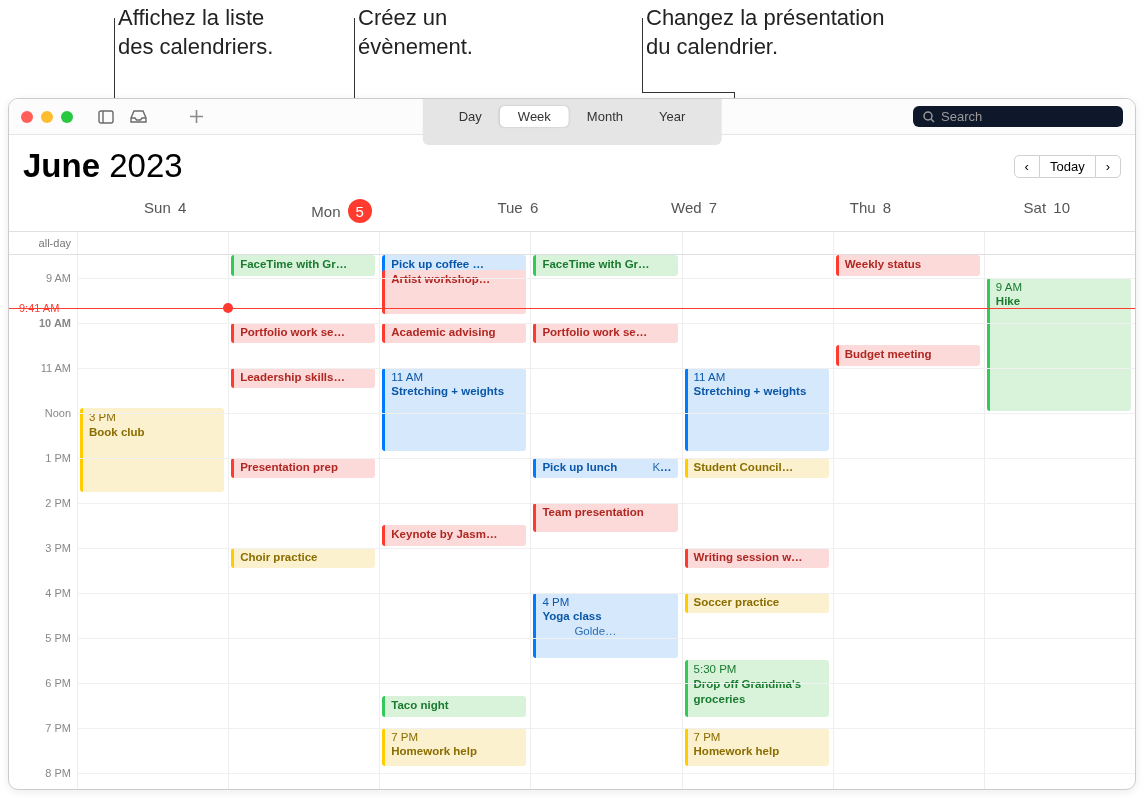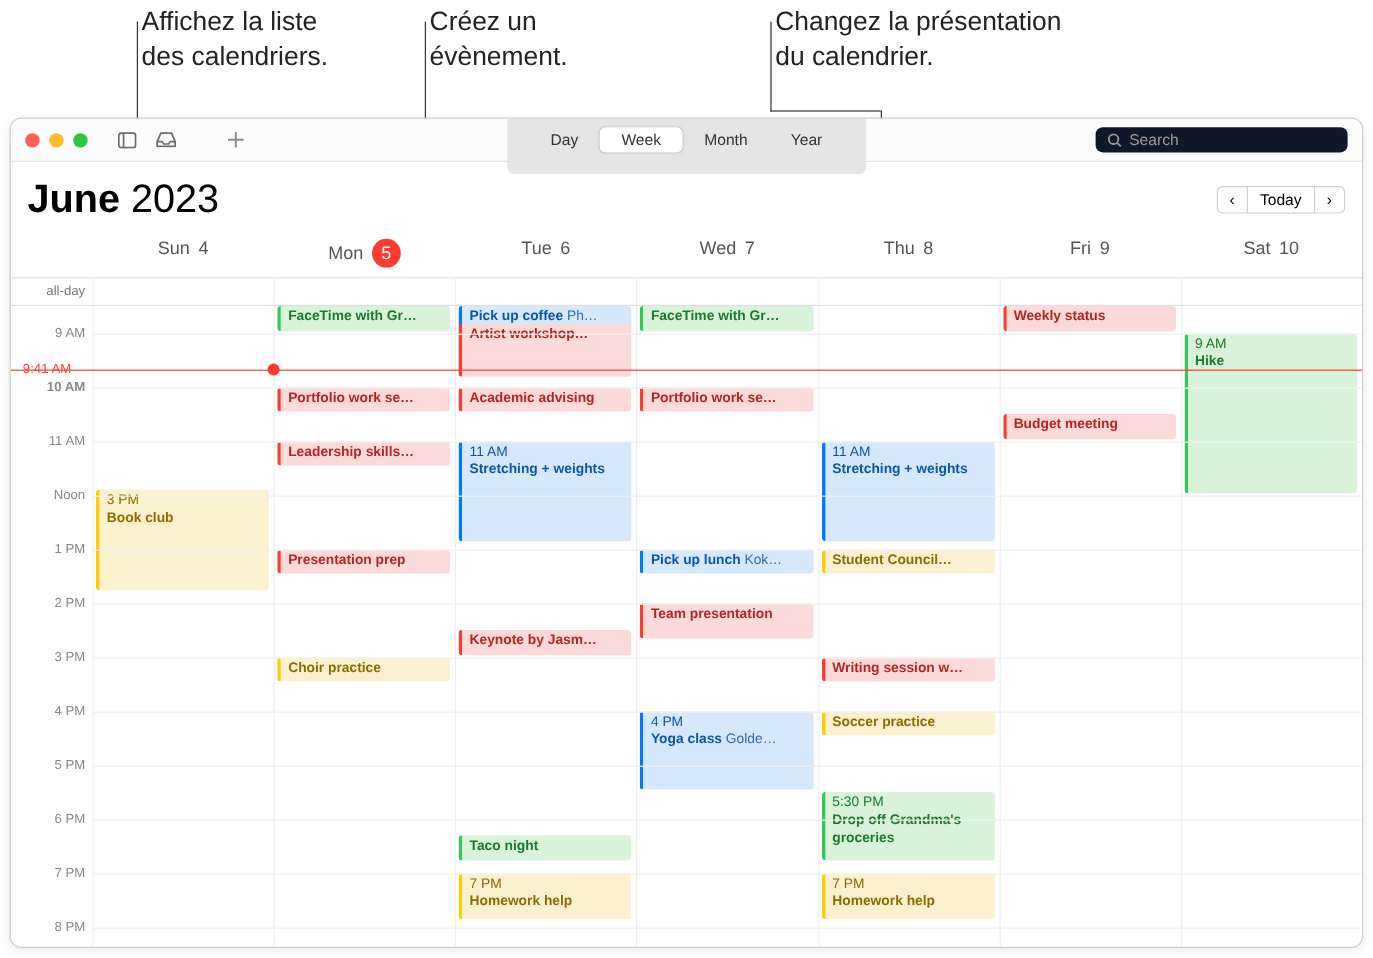--- a/index.html
+++ b/index.html
@@ -42,21 +42,21 @@
 .time-gutter { position: absolute; left: 0; top: 0; width: 68px; height: 100%; font-size: 11px; color: #888; text-align: right; }
 .time-gutter div { position: absolute; right: 6px; transform: translateY(-50%); }
 .grid-cols { position: absolute; left: 68px; right: 0; top: 0; bottom: 0; display: flex; }
 .grid-col { flex: 1; border-left: 1px solid #eee; position: relative; }
 .hline { position: absolute; left: 68px; right: 0; border-top: 1px solid #f0f0f0; }
 .now-line { position: absolute; left: 0; right: 0; border-top: 1px solid #ff3b30; z-index: 5; }
 .now-label { position: absolute; left: 10px; font-size: 11px; color: #ff3b30; transform: translateY(-50%); z-index: 6; }
 .now-dot { position: absolute; width: 10px; height: 10px; background: #ff3b30; border-radius: 50%; transform: translate(-50%,-50%); z-index: 6; }
 .event { position: absolute; left: 2px; right: 4px; border-radius: 3px; font-size: 11.5px; font-weight: 600; padding: 2px 4px 2px 6px; overflow: hidden; white-space: nowrap; text-overflow: ellipsis; line-height: 1.3; border-left: 3px solid; }
 .event .tm { font-weight: 400; display: block; }
-.event .loc { font-weight: 400; opacity: 0.85; }
+.event .loc { font-weight: 400; opacity: 0.85; margin-left: 32px; }
 .ev-green { background: #d9f3db; border-left-color: #34c759; color: #1a7a2f; }
 .ev-red { background: #fcdad9; border-left-color: #ff3b30; color: #b02722; }
 .ev-blue { background: #d6e8fb; border-left-color: #007aff; color: #0a57a8; }
 .ev-yellow { background: #fcf1cf; border-left-color: #ffcc00; color: #8a6d00; }
 </style>
 </head>
 <body>
 
 <div class="callouts">
   <div class="callout" style="left:358px; top:4px;"><span>Créez un<br>évènement.</span></div>
@@ -121,21 +121,20 @@
     </div>
   </div>
 
   <div class="day-headers">
     <div class="time-gutter-hdr"></div>
   <div class="day-hdr"><span class="wd">Sun</span> <span class="num">4</span></div>
       <div class="day-hdr today"><span class="wd">Mon</span> <span class="num">5</span></div>
       <div class="day-hdr"><span class="wd">Tue</span> <span class="num">6</span></div>
       <div class="day-hdr"><span class="wd">Wed</span> <span class="num">7</span></div>
       <div class="day-hdr"><span class="wd">Thu</span> <span class="num">8</span></div>
-      <div class="day-hdr"><span class="wd">Fri</span> <span class="num">9</span></div>
       <div class="day-hdr"><span class="wd">Sat</span> <span class="num">10</span></div>
     </div>
 
   <div class="allday-row">
     <div class="allday-label">all-day</div>
     <div class="allday-cells">
         <div></div>
         <div></div>
         <div></div>
         <div></div>

